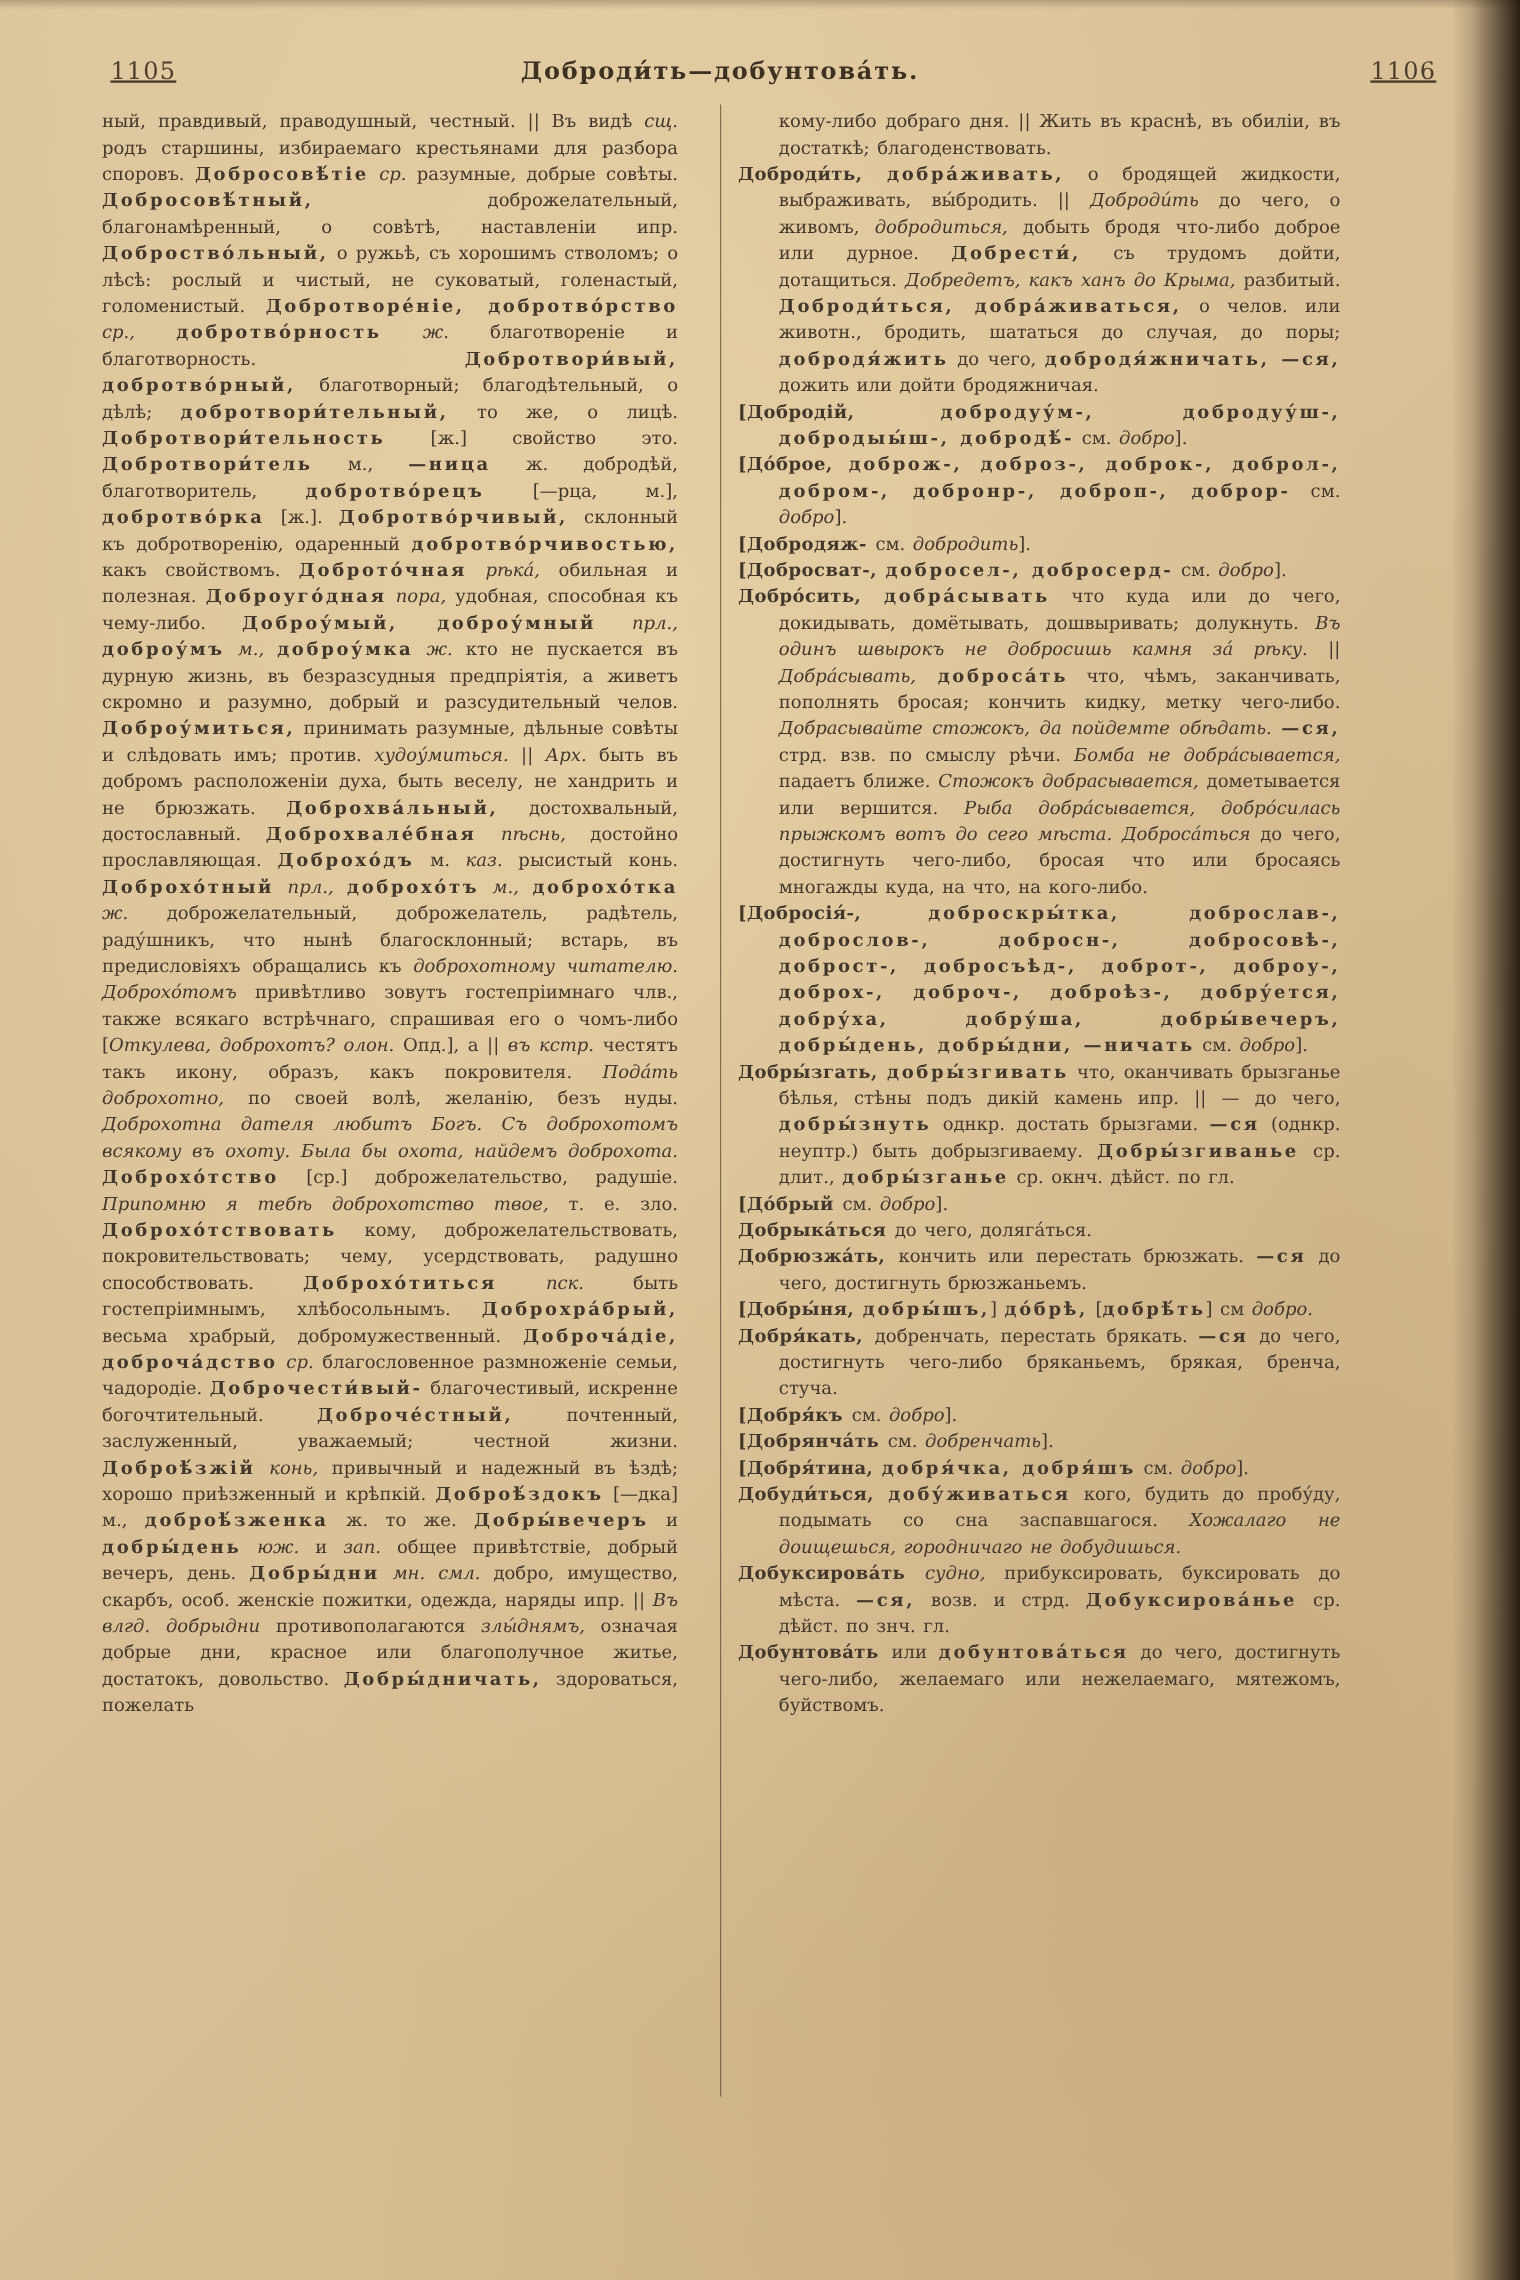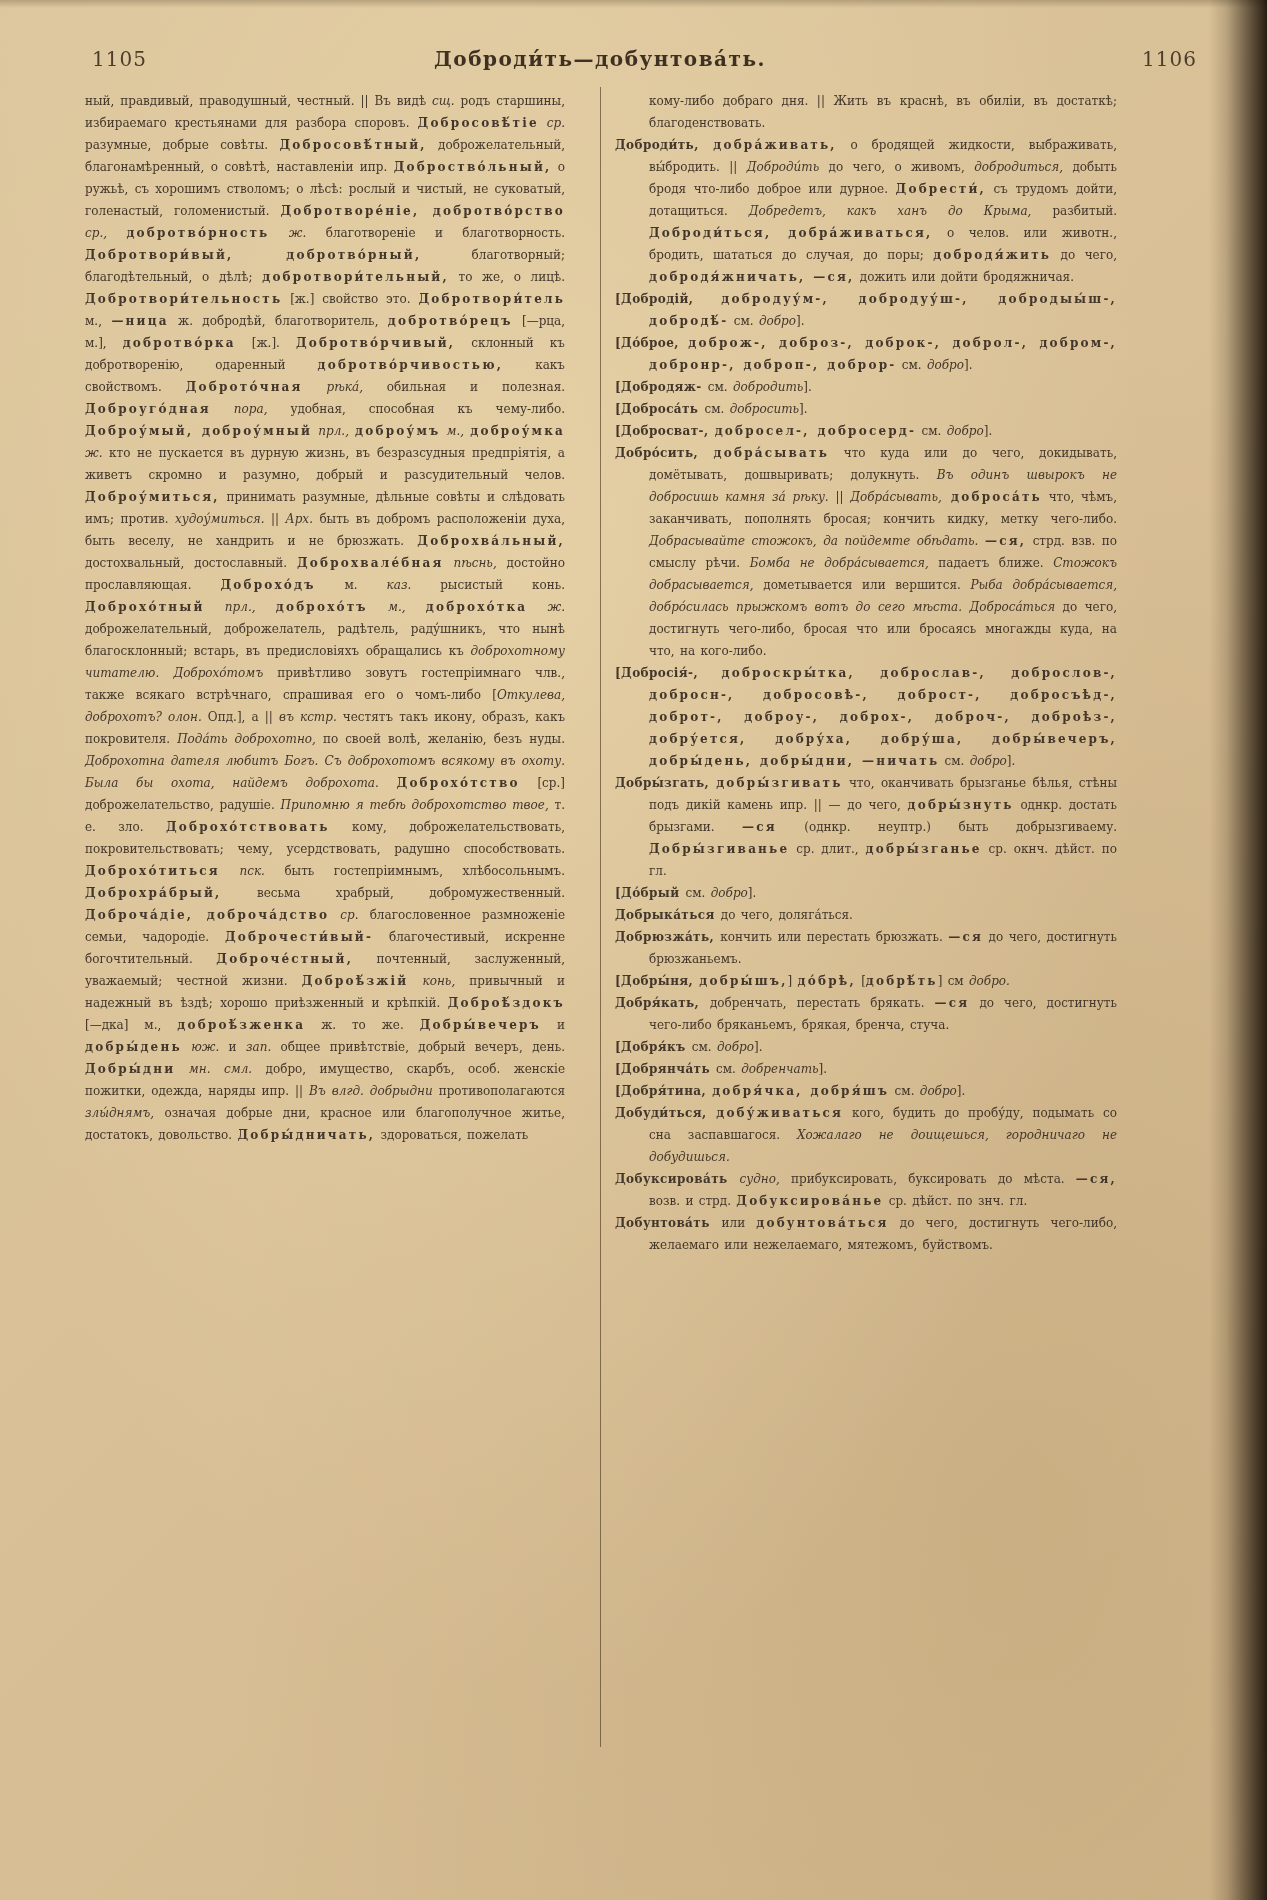--- a/index.html
+++ b/index.html
@@ -22,41 +22,41 @@
       rgba(38,26,14,.18) 30%,
       rgba(38,26,14,.55) 62%,
       rgba(25,16,8,.92) 100%);
     pointer-events:none;
   }
   .scan-edge-top {
     position:absolute; top:0; left:0; right:0; height:8px;
     background:linear-gradient(to bottom, rgba(60,45,28,.25), rgba(60,45,28,0));
     pointer-events:none;
   }
-  .pagenum { position:absolute; top:47px; font-size:20px; letter-spacing:1px; color:#4d3e2c; }
+  .pagenum { position:absolute; top:47px; font-size:20px; letter-spacing:1px; color:#4d3e2c;text-decoration:underline; }
   .pagenum.left  { left:92px; }
   .pagenum.right { left:1142px; }
   .running-title {
     position:absolute; top:47px; left:85px; width:1030px;
     text-align:center; font-size:20px; font-weight:bold; letter-spacing:1.5px;
     color:#3e3122;
   }
   .content {
     position:absolute; top:90px; left:85px; width:1130px;
   }
   .divider {
     position:absolute; left:515px; top:-3px; height:1660px; width:1px;
     background:rgba(78,60,38,.65);
   }
   .col { position:absolute; top:0; }
   .col-left  { left:0;     width:480px; }
   .col-right { left:530px; width:502px; }
   .para {
     margin:0; padding:0;
-    font-size:12px; line-height:22px;
+    font-size:15px; line-height:22px;
     text-align:justify;
     word-spacing:1.5px;
   }
   .entry { padding-left:34px; text-indent:-34px; }
   .cont  { padding-left:34px; text-indent:0; }
   .flow  { }
   .r  { }
   .i  { font-style:italic; }
   .b  { font-weight:bold; letter-spacing:2.2px; }
   .h  { font-weight:bold; letter-spacing:.4px; }
@@ -77,21 +77,20 @@
     <div class="divider"></div>
     <div class="col col-left">
         <p class="para flow"><span class="r">ный, правдивый, праводушный, честный. || Въ видѣ </span><span class="i">сщ.</span><span class="r"> родъ старшины, избираемаго крестьянами для разбора споровъ. </span><span class="b">Добросовѣ́тіе</span><span class="i"> ср. </span><span class="r">разумные, добрые совѣты. </span><span class="b">Добросовѣ́тный,</span><span class="r"> доброжелательный, благонамѣренный, о совѣтѣ, наставленіи ипр. </span><span class="b">Доброство́льный,</span><span class="r"> о ружьѣ, съ хорошимъ стволомъ; о лѣсѣ: рослый и чистый, не суковатый, голенастый, голоменистый. </span><span class="b">Добротворе́ніе, добротво́рство</span><span class="i"> ср., </span><span class="b">добротво́рность</span><span class="i"> ж. </span><span class="r">благотвореніе и благотворность. </span><span class="b">Добротвори́вый, добротво́рный,</span><span class="r"> благотворный; благодѣтельный, о дѣлѣ; </span><span class="b">добротвори́тельный,</span><span class="r"> то же, о лицѣ. </span><span class="b">Добротвори́тельность</span><span class="r"> [ж.] свойство это. </span><span class="b">Добротвори́тель</span><span class="r"> м., </span><span class="b">—ница</span><span class="r"> ж. добродѣй, благотворитель, </span><span class="b">добротво́рецъ</span><span class="r"> [—рца, м.], </span><span class="b">добротво́рка</span><span class="r"> [ж.]. </span><span class="b">Добротво́рчивый,</span><span class="r"> склонный къ добротворенію, одаренный </span><span class="b">добротво́рчивостью,</span><span class="r"> какъ свойствомъ. </span><span class="b">Доброто́чная</span><span class="i"> рѣка́,</span><span class="r"> обильная и полезная. </span><span class="b">Доброуго́дная</span><span class="i"> пора,</span><span class="r"> удобная, способная къ чему-либо. </span><span class="b">Доброу́мый, доброу́мный</span><span class="i"> прл., </span><span class="b">доброу́мъ</span><span class="i"> м., </span><span class="b">доброу́мка</span><span class="i"> ж. </span><span class="r">кто не пускается въ дурную жизнь, въ безразсудныя предпріятія, а живетъ скромно и разумно, добрый и разсудительный челов. </span><span class="b">Доброу́миться,</span><span class="r"> принимать разумные, дѣльные совѣты и слѣдовать имъ; против. </span><span class="i">худоу́миться.</span><span class="r"> || </span><span class="i">Арх.</span><span class="r"> быть въ добромъ расположеніи духа, быть веселу, не хандрить и не брюзжать. </span><span class="b">Доброхва́льный,</span><span class="r"> достохвальный, достославный. </span><span class="b">Доброхвале́бная</span><span class="i"> пѣснь,</span><span class="r"> достойно прославляющая. </span><span class="b">Доброхо́дъ</span><span class="r"> м. </span><span class="i">каз. </span><span class="r">рысистый конь. </span><span class="b">Доброхо́тный</span><span class="i"> прл., </span><span class="b">доброхо́тъ</span><span class="i"> м., </span><span class="b">доброхо́тка</span><span class="i"> ж. </span><span class="r">доброжелательный, доброжелатель, радѣтель, раду́шникъ, что нынѣ благосклонный; встарь, въ предисловіяхъ обращались къ </span><span class="i">доброхотному читателю. Доброхо́томъ</span><span class="r"> привѣтливо зовутъ гостепріимнаго члв., также всякаго встрѣчнаго, спрашивая его о чомъ-либо [</span><span class="i">Откулева, доброхотъ?</span><span class="i"> олон. </span><span class="r">Опд.], а || </span><span class="i">въ кстр.</span><span class="r"> честятъ такъ икону, образъ, какъ покровителя. </span><span class="i">Пода́ть доброхотно,</span><span class="r"> по своей волѣ, желанію, безъ нуды. </span><span class="i">Доброхотна дателя любитъ Богъ. Съ доброхотомъ всякому въ охоту. Была бы охота, найдемъ доброхота. </span><span class="b">Доброхо́тство</span><span class="r"> [ср.] доброжелательство, радушіе. </span><span class="i">Припомню я тебѣ доброхотство твое,</span><span class="r"> т. е. зло. </span><span class="b">Доброхо́тствовать</span><span class="r"> кому, доброжелательствовать, покровительствовать; чему, усердствовать, радушно способствовать. </span><span class="b">Доброхо́титься</span><span class="i"> пск. </span><span class="r">быть гостепріимнымъ, хлѣбосольнымъ. </span><span class="b">Доброхра́брый,</span><span class="r"> весьма храбрый, добромужественный. </span><span class="b">Доброча́діе, доброча́дство</span><span class="i"> ср. </span><span class="r">благословенное размноженіе семьи, чадородіе. </span><span class="b">Доброчести́вый-</span><span class="r"> благочестивый, искренне богочтительный. </span><span class="b">Доброче́стный,</span><span class="r"> почтенный, заслуженный, уважаемый; честной жизни. </span><span class="b">Доброѣ́зжій</span><span class="i"> конь,</span><span class="r"> привычный и надежный въ ѣздѣ; хорошо приѣзженный и крѣпкій. </span><span class="b">Доброѣ́здокъ</span><span class="r"> [—дка] м., </span><span class="b">доброѣ́зженка</span><span class="r"> ж. то же. </span><span class="b">Добры́вечеръ</span><span class="r"> и </span><span class="b">добры́день</span><span class="i"> юж. </span><span class="r">и </span><span class="i">зап. </span><span class="r">общее привѣтствіе, добрый вечеръ, день. </span><span class="b">Добры́дни</span><span class="i"> мн. смл. </span><span class="r">добро, имущество, скарбъ, особ. женскіе пожитки, одежда, наряды ипр. || </span><span class="i">Въ влгд. добрыдни</span><span class="r"> противополагаются </span><span class="i">злы́днямъ,</span><span class="r"> означая добрые дни, красное или благополучное житье, достатокъ, довольство. </span><span class="b">Добры́дничать,</span><span class="r"> здороваться, пожелать</span></p>
       </div>
     <div class="col col-right">
         <p class="para cont"><span class="r">кому-либо добраго дня. || Жить въ краснѣ, въ обиліи, въ достаткѣ; благоденствовать.</span></p>
         <p class="para entry"><span class="h">Доброди́ть, </span><span class="b">добра́живать,</span><span class="r"> о бродящей жидкости, выбраживать, вы́бродить. || </span><span class="i">Доброди́ть</span><span class="r"> до чего, о живомъ, </span><span class="i">добродиться,</span><span class="r"> добыть бродя что-либо доброе или дурное. </span><span class="b">Добрести́,</span><span class="r"> съ трудомъ дойти, дотащиться. </span><span class="i">Добредетъ, какъ ханъ до Крыма,</span><span class="r"> разбитый. </span><span class="b">Доброди́ться, добра́живаться,</span><span class="r"> о челов. или животн., бродить, шататься до случая, до поры; </span><span class="b">добродя́жить</span><span class="r"> до чего, </span><span class="b">добродя́жничать, —ся,</span><span class="r"> дожить или дойти бродяжничая.</span></p>
         <p class="para entry"><span class="h">[Добродій, </span><span class="b">добродуу́м-, добродуу́ш-, добродыы́ш-, добродѣ́-</span><span class="r"> см. </span><span class="i">добро</span><span class="r">].</span></p>
         <p class="para entry"><span class="h">[До́брое, </span><span class="b">доброж-, доброз-, доброк-, доброл-, добром-, добронр-, доброп-, доброр-</span><span class="r"> см. </span><span class="i">добро</span><span class="r">].</span></p>
         <p class="para entry"><span class="h">[Добродяж- </span><span class="r">см. </span><span class="i">добродить</span><span class="r">].</span></p>
-        <p class="para entry"><span class="h">[Доброса́ть </span><span class="r">см. </span><span class="i">добросить</span><span class="r">].</span></p>
         <p class="para entry"><span class="h">[Добросват-, </span><span class="b">добросел-, добросерд-</span><span class="r"> см. </span><span class="i">добро</span><span class="r">].</span></p>
         <p class="para entry"><span class="h">Добро́сить, </span><span class="b">добра́сывать</span><span class="r"> что куда или до чего, докидывать, домётывать, дошвыривать; долукнуть. </span><span class="i">Въ одинъ швырокъ не добросишь камня за́ рѣку.</span><span class="r"> || </span><span class="i">Добра́сывать,</span><span class="b"> доброса́ть</span><span class="r"> что, чѣмъ, заканчивать, пополнять бросая; кончить кидку, метку чего-либо. </span><span class="i">Добрасывайте стожокъ, да пойдемте обѣдать.</span><span class="r"> </span><span class="b">—ся,</span><span class="r"> стрд. взв. по смыслу рѣчи. </span><span class="i">Бомба не добра́сывается,</span><span class="r"> падаетъ ближе. </span><span class="i">Стожокъ добрасывается,</span><span class="r"> дометывается или вершится. </span><span class="i">Рыба добра́сывается, добро́силась прыжкомъ вотъ до сего мѣста. Дοброса́ться</span><span class="r"> до чего, достигнуть чего-либо, бросая что или бросаясь многажды куда, на что, на кого-либо.</span></p>
         <p class="para entry"><span class="h">[Добросія́-, </span><span class="b">доброскры́тка, доброслав-, доброслов-, добросн-, добросовѣ-, доброст-, добросъѣд-, доброт-, доброу-, доброх-, доброч-, доброѣз-, добру́ется, добру́ха, добру́ша, добры́вечеръ, добры́день, добры́дни, —ничать</span><span class="r"> см. </span><span class="i">добро</span><span class="r">].</span></p>
         <p class="para entry"><span class="h">Добры́згать, </span><span class="b">добры́згивать</span><span class="r"> что, оканчивать брызганье бѣлья, стѣны подъ дикій камень ипр. || — до чего, </span><span class="b">добры́знуть</span><span class="r"> однкр. достать брызгами. </span><span class="b">—ся</span><span class="r"> (однкр. неуптр.) быть добрызгиваему. </span><span class="b">Добры́згиванье</span><span class="r"> ср. длит., </span><span class="b">добры́зганье</span><span class="r"> ср. окнч. дѣйст. по гл.</span></p>
         <p class="para entry"><span class="h">[До́брый </span><span class="r">см. </span><span class="i">добро</span><span class="r">].</span></p>
         <p class="para entry"><span class="h">Добрыка́ться </span><span class="r">до чего, доляга́ться.</span></p>
         <p class="para entry"><span class="h">Добрюзжа́ть, </span><span class="r">кончить или перестать брюзжать. </span><span class="b">—ся</span><span class="r"> до чего, достигнуть брюзжаньемъ.</span></p>
         <p class="para entry"><span class="h">[Добры́ня, </span><span class="b">добры́шъ,</span><span class="r">] </span><span class="b">до́брѣ,</span><span class="r"> [</span><span class="b">добрѣ́ть</span><span class="r">] см </span><span class="i">добро.</span></p>
         <p class="para entry"><span class="h">Добря́кать, </span><span class="r">добренчать, перестать брякать. </span><span class="b">—ся</span><span class="r"> до чего, достигнуть чего-либо бряканьемъ, брякая, бренча, стуча.</span></p>
         <p class="para entry"><span class="h">[Добря́къ </span><span class="r">см. </span><span class="i">добро</span><span class="r">].</span></p>

